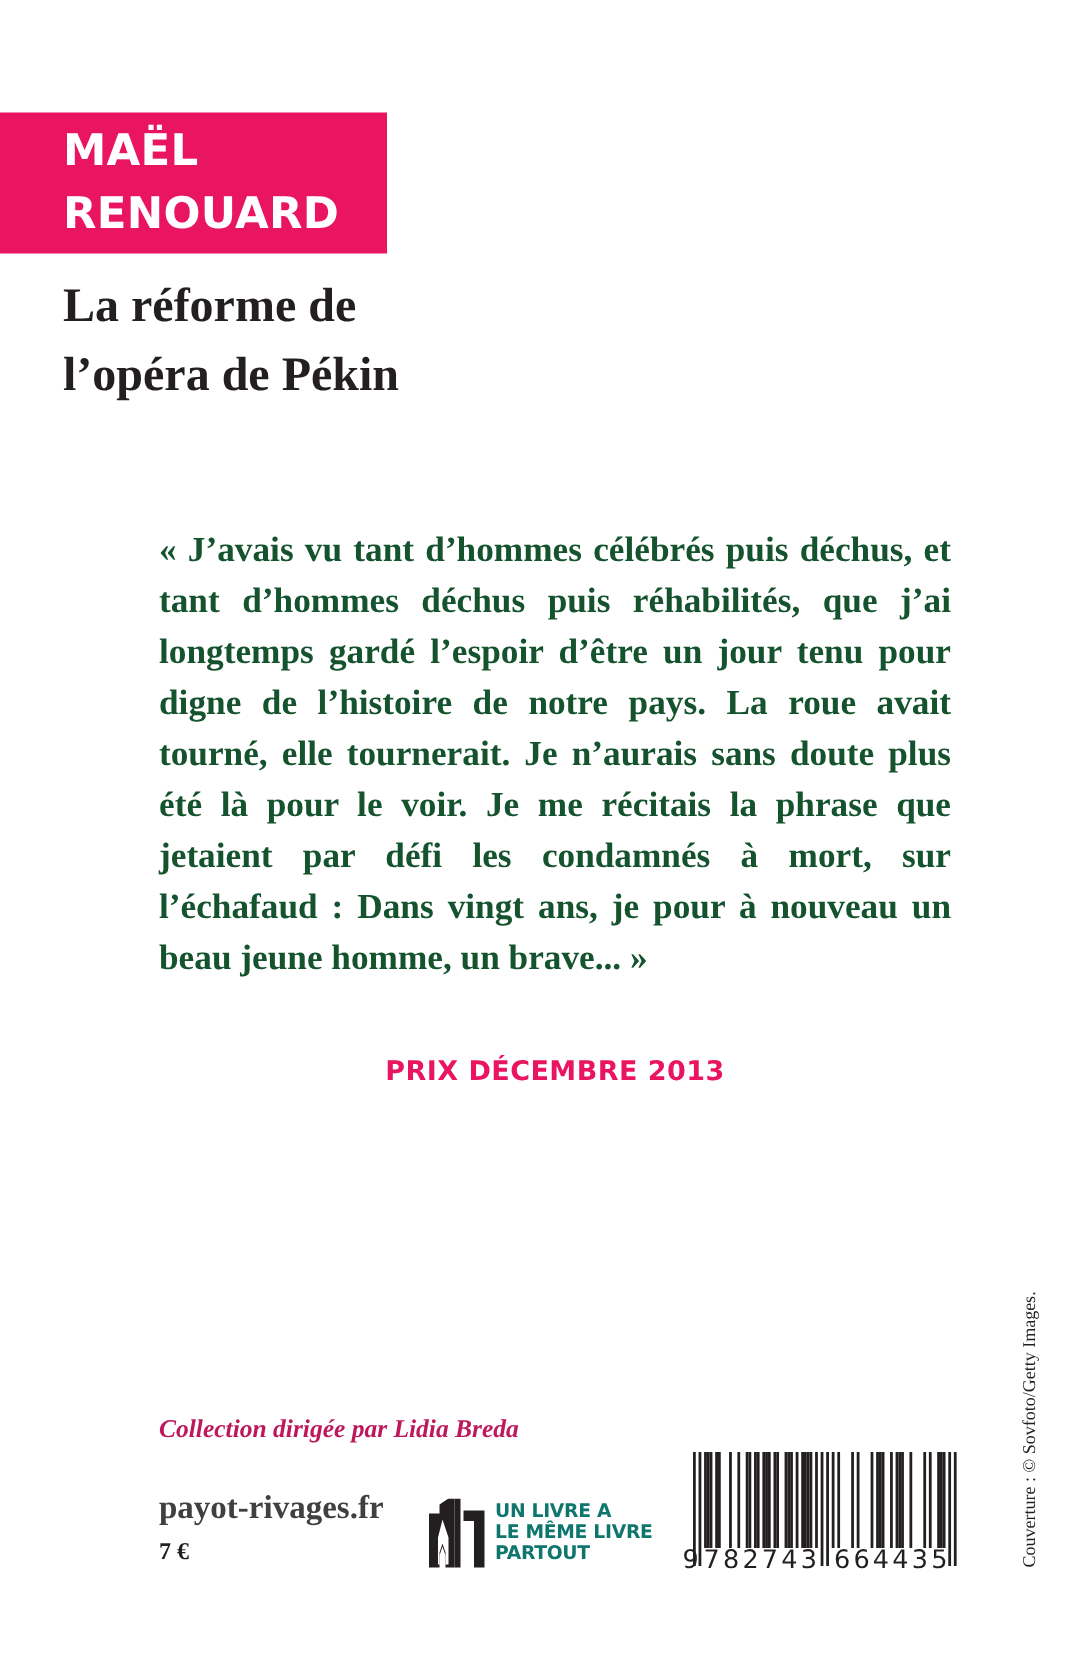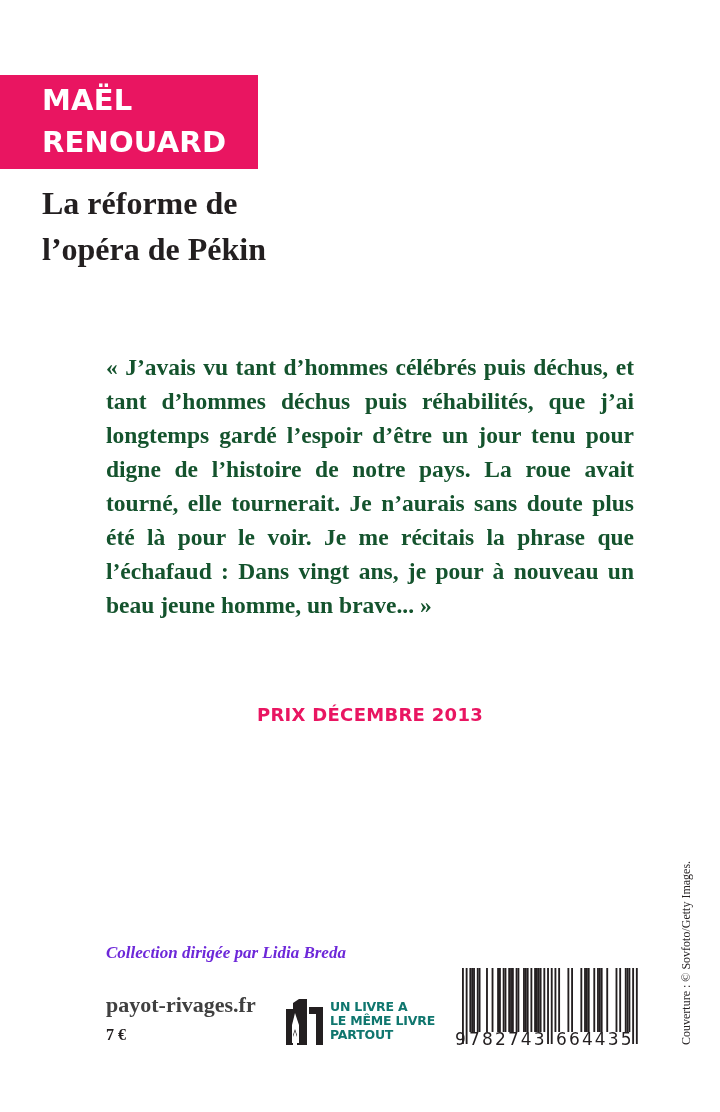--- a/index.html
+++ b/index.html
@@ -87,21 +87,21 @@
     }
 
     .collection {
       position: absolute;
       left: 106px;
       top: 943px;
       font-family: "Liberation Serif", "DejaVu Serif", serif;
       font-style: italic;
       font-weight: bold;
       font-size: 17px;
-      color: #6d28d9;
+      color: #be185d;
       white-space: nowrap;
     }
     .website {
       position: absolute;
       left: 106px;
       top: 992px;
       font-family: "Liberation Serif", "DejaVu Serif", serif;
       font-weight: bold;
       font-size: 22px;
       color: #404040;
@@ -177,20 +177,21 @@
   <span>l’opéra de Pékin</span>
 </h1>
 
 <p class="quote">
   <span class="ql">« J’avais vu tant d’hommes célébrés puis déchus, et</span>
   <span class="ql">tant d’hommes déchus puis réhabilités, que j’ai</span>
   <span class="ql">longtemps gardé l’espoir d’être un jour tenu pour</span>
   <span class="ql">digne de l’histoire de notre pays. La roue avait</span>
   <span class="ql">tourné, elle tournerait. Je n’aurais sans doute plus</span>
   <span class="ql">été là pour le voir. Je me récitais la phrase que</span>
+  <span class="ql">jetaient par défi les condamnés à mort, sur</span>
   <span class="ql">l’échafaud : Dans vingt ans, je pour à nouveau un</span>
   <span class="ql last">beau jeune homme, un brave... »</span>
 </p>
 
 <div class="prize">PRIX DÉCEMBRE 2013</div>
 
 <div class="collection">Collection dirigée par Lidia Breda</div>
 <div class="website">payot-rivages.fr</div>
 <div class="price">7 €</div>
 

